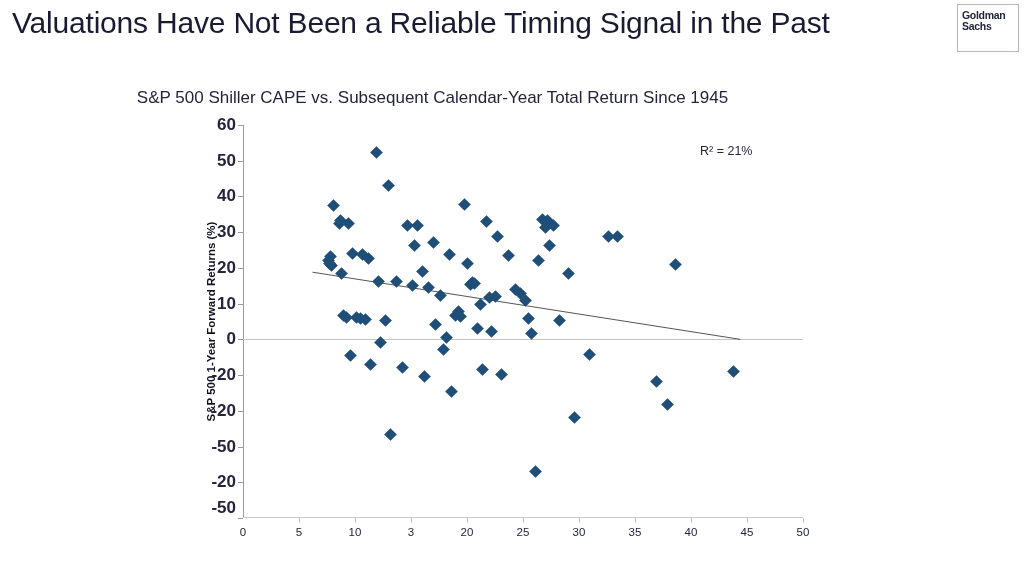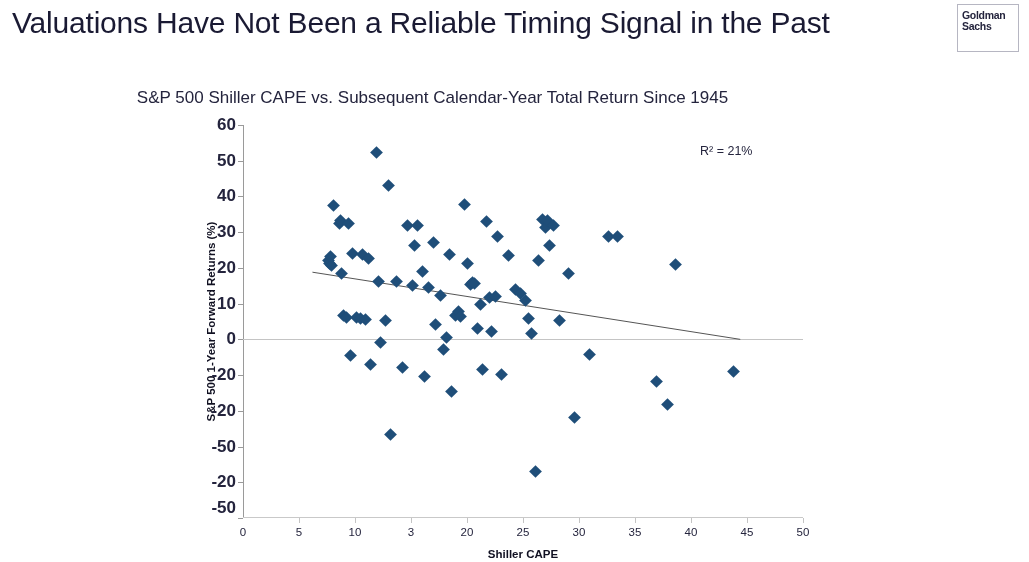--- a/index.html
+++ b/index.html
@@ -183,21 +183,20 @@
   <div id="brand-logo">
     <span class="brand-line first">Goldman</span>
     <span class="brand-line">Sachs</span>
   </div>
 
   <div id="chart">
 
     <div id="chart-title">S&amp;P 500 Shiller CAPE vs. Subsequent Calendar-Year Total Return Since 1945</div>
 
     <div id="y-axis-label">S&amp;P 500 1-Year Forward Returns (%)</div>
-    <div id="x-axis-label">Shiller CAPE</div>
     <div id="r2-annotation">R² = 21%</div>
 
     <div id="plot">
       <div class="axis-line-y"></div>
       <div class="axis-line-x"></div>
       <div class="zero-line" id="zero-line" style="top: 214.364px;"></div>
       <svg id="trendline">
         <line id="trendline-seg" stroke="#555555" stroke-width="1" x1="69.44" y1="147.19636363636366" x2="497.28000000000003" y2="214.36363636363637"></line>
       </svg>
     <div class="ytick" style="top: 0px;">60</div>

